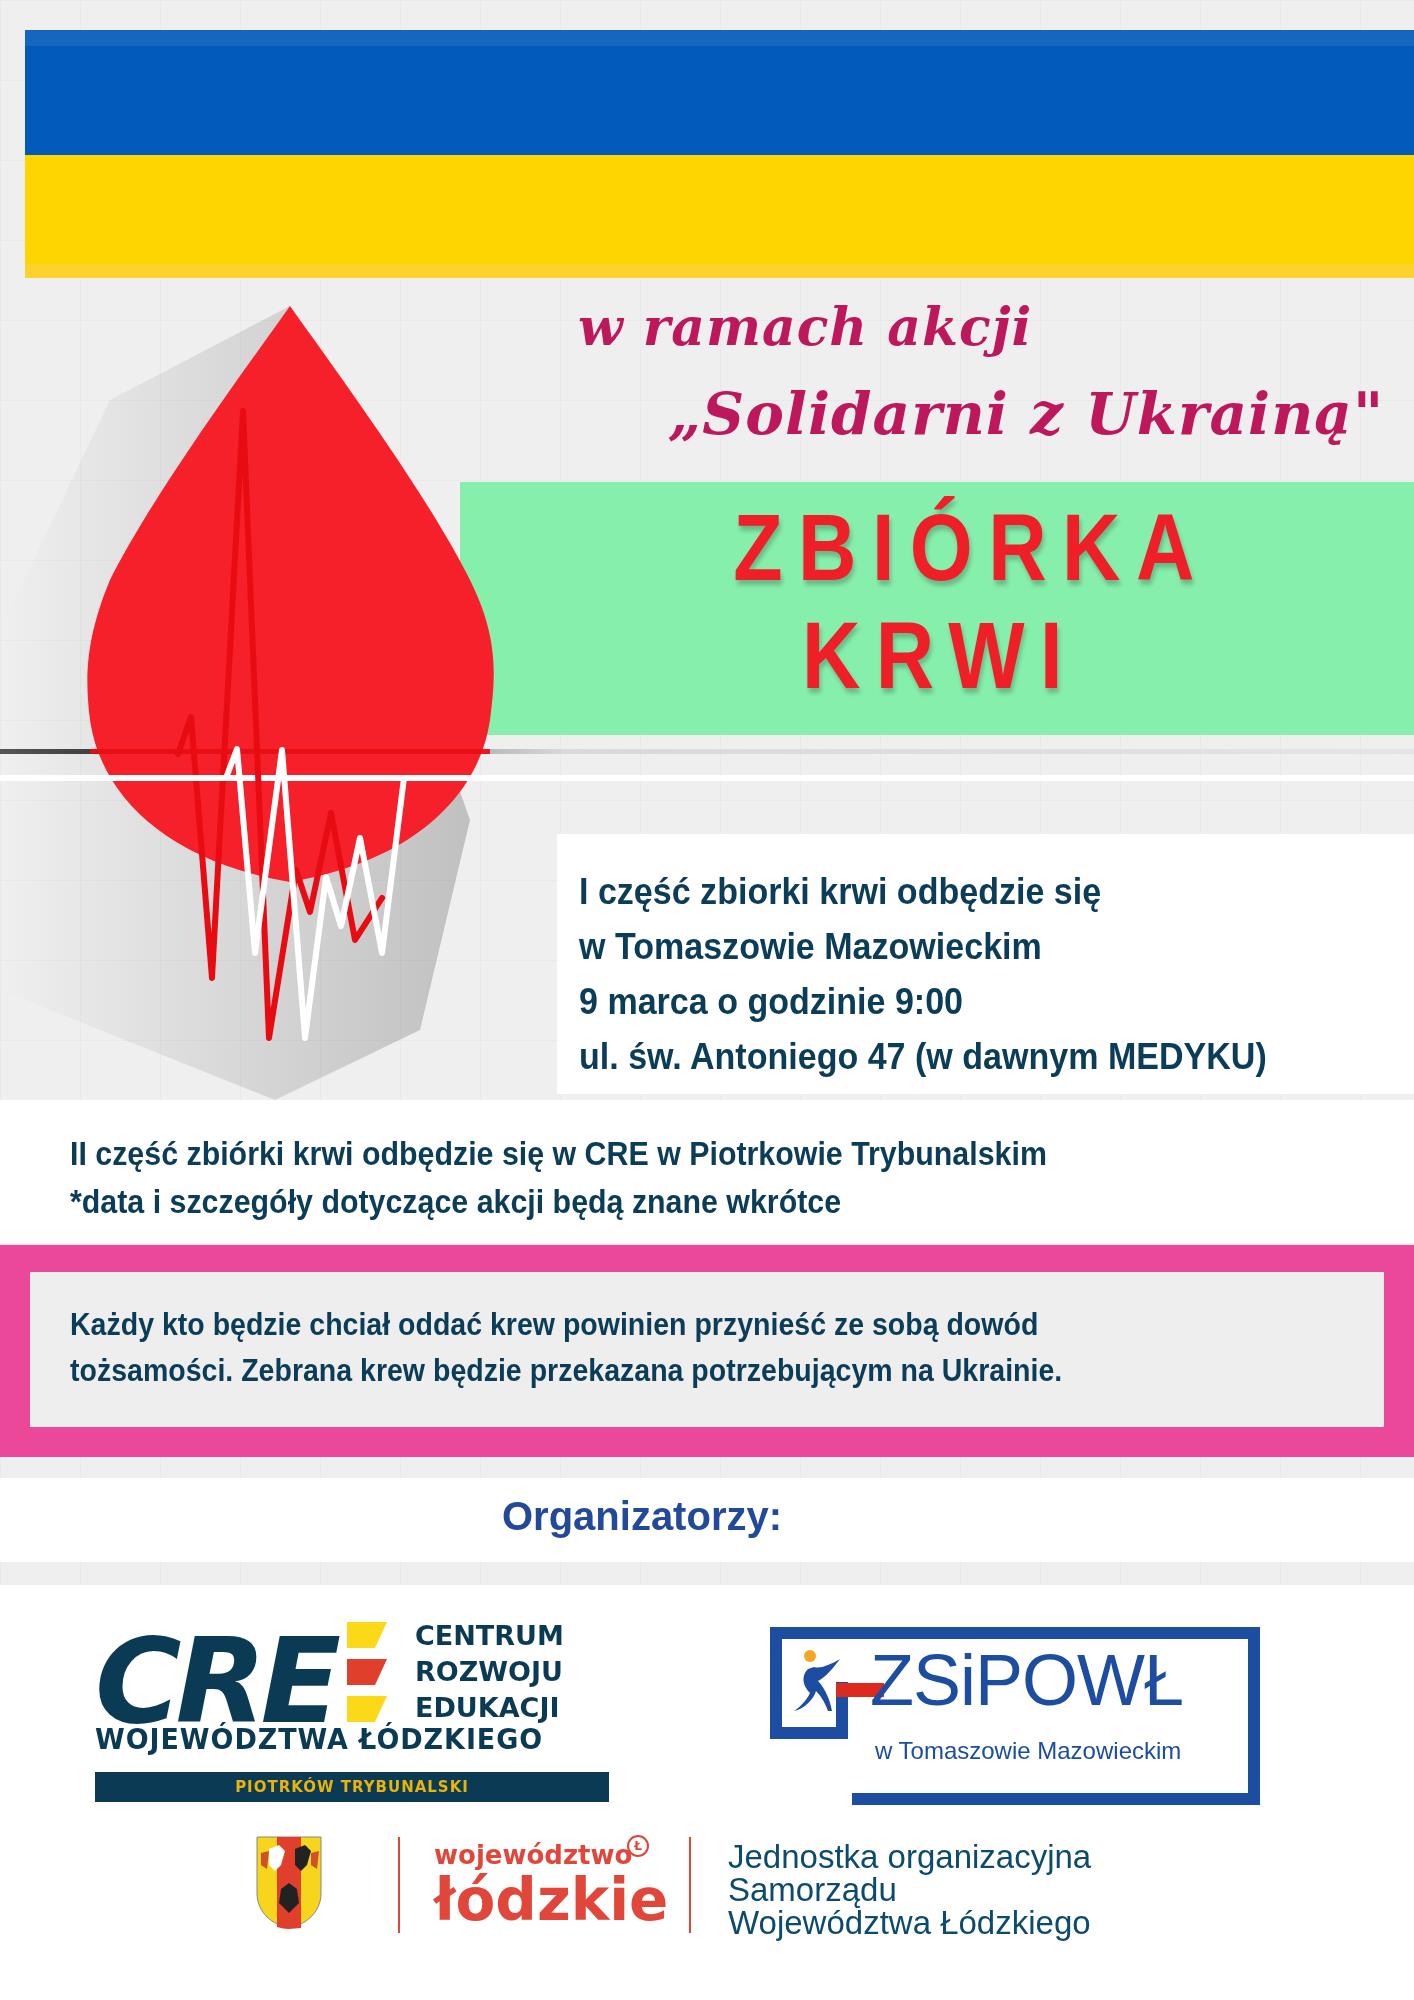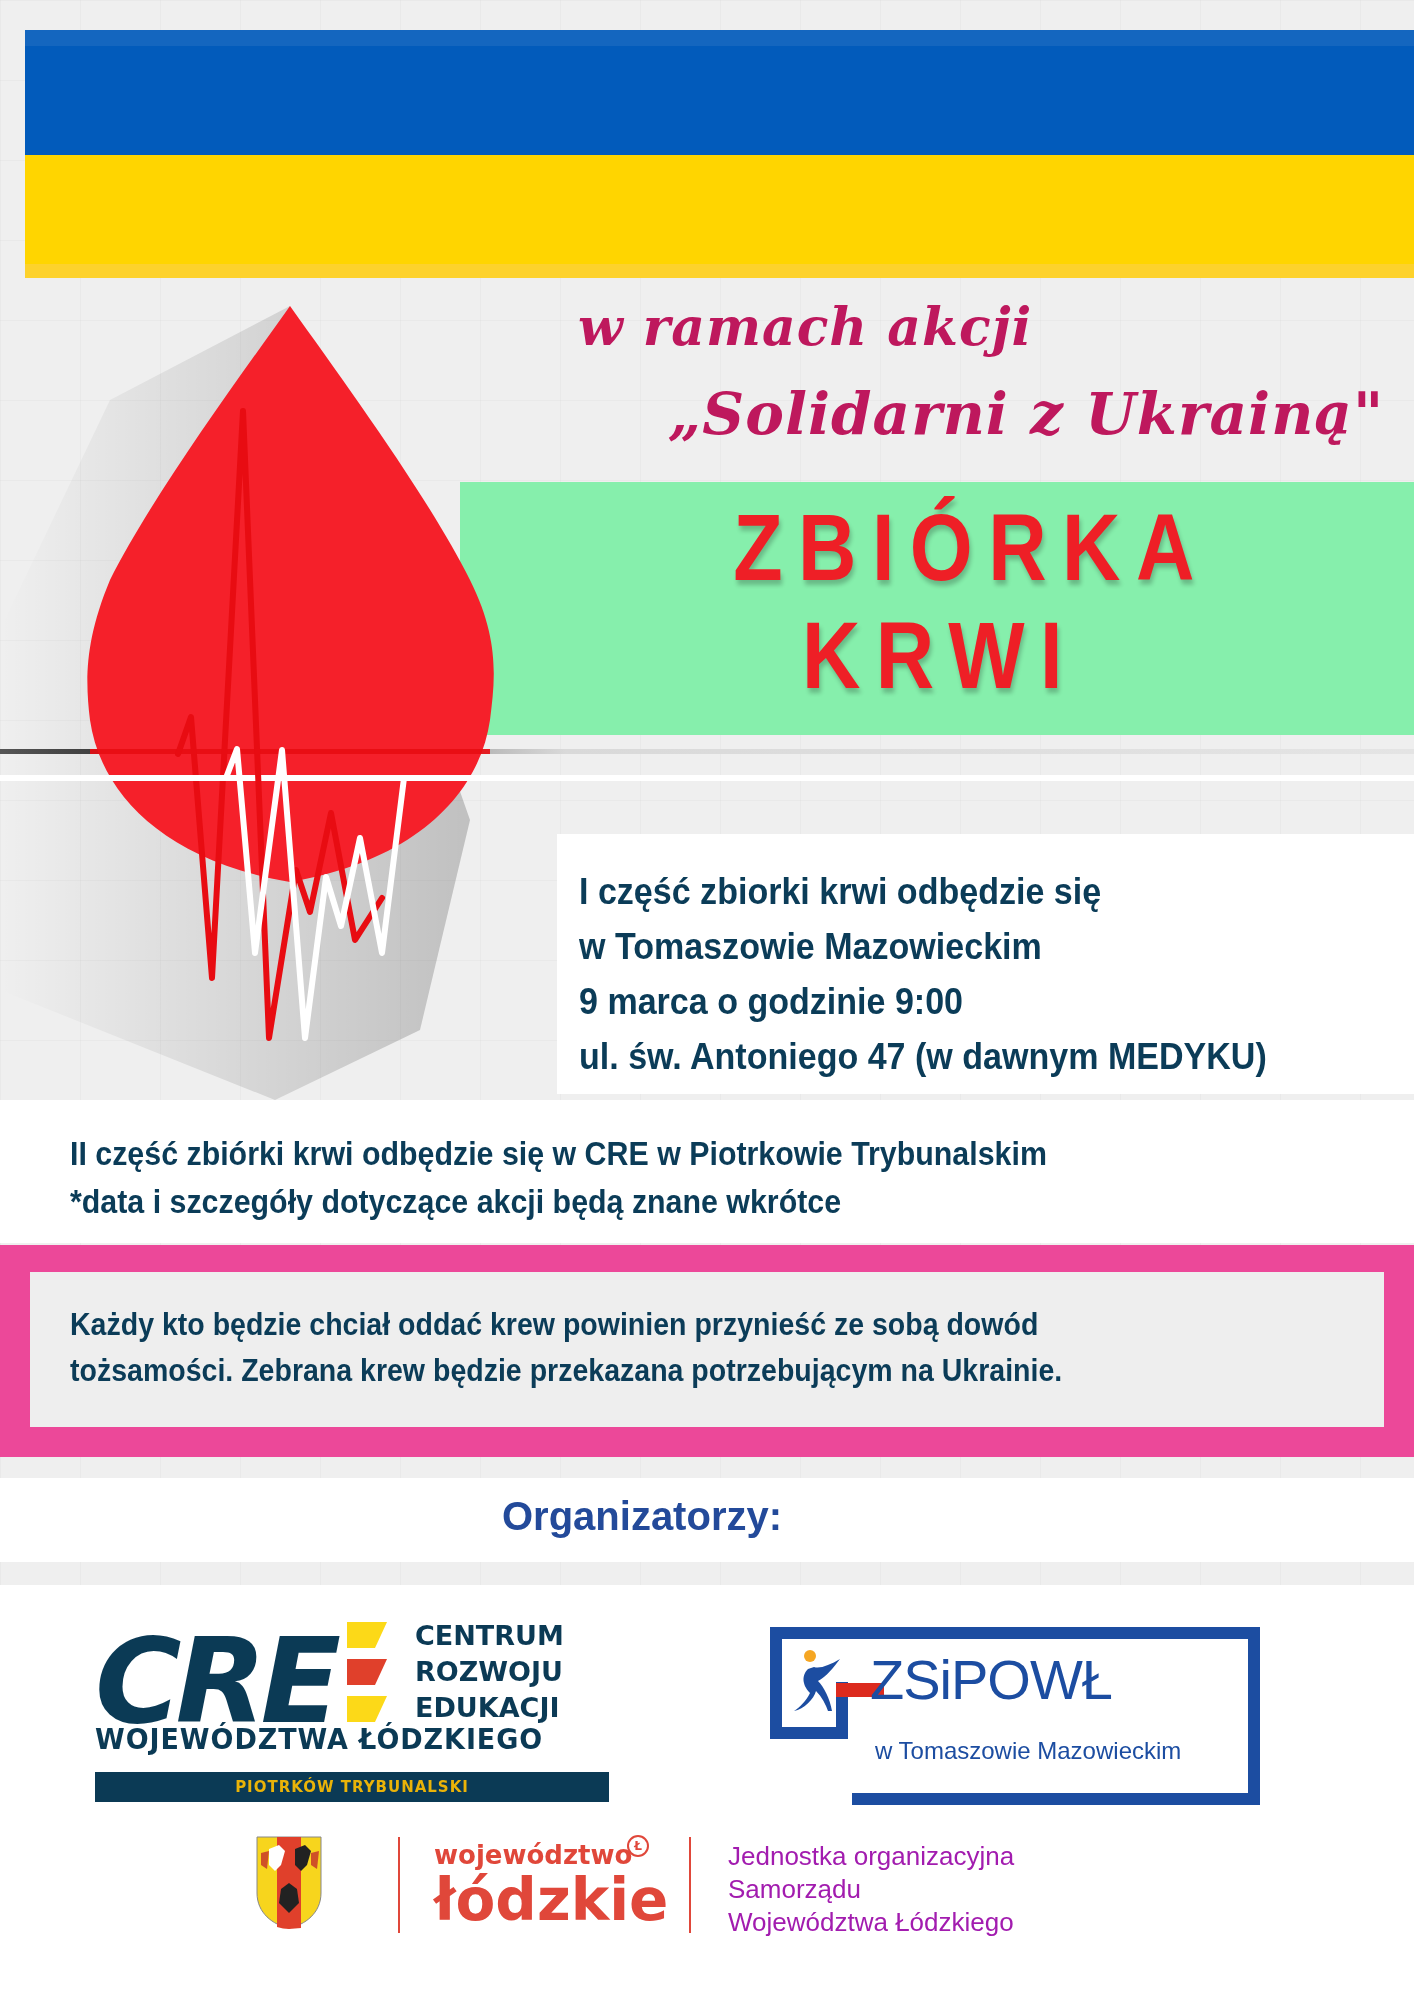--- a/index.html
+++ b/index.html
@@ -160,21 +160,21 @@
 
   
   .zsp { position:absolute; left: 770px; top: 22px; width: 530px; height: 200px; }
   .zsp-frame-outer {
     position:absolute; left: 0; top: 0; width: 530px; height: 200px;
   }
   .zsp-title {
     position:absolute; left: 100px; top: 28px;
     color: #1c4da1;
     font-family: "Liberation Sans", sans-serif;
-    font-size: 56px;
+    font-size: 72px;
     line-height: 90px;
     letter-spacing: -1px;
   }
   .zsp-sub {
     position:absolute; left: 105px; top: 130px;
     color: #1c4da1;
     font-family: "Liberation Sans", sans-serif;
     font-size: 24px;
   }
 
@@ -189,23 +189,23 @@
   .lodz .small { font-size: 26px; font-weight: bold; letter-spacing: 0px; display:block; line-height: 30px; }
   .lodz .big { font-size: 58px; font-weight: bold; display:block; line-height: 60px; margin-left: 0; }
   .lodz-badge {
     position:absolute; left: 586px; top: 248px; width: 22px; height: 22px;
     border: 2px solid #e0473a; border-radius: 50%;
     color: #e0473a; font-size: 12px; font-weight: bold; text-align:center; line-height: 18px;
     font-family: "DejaVu Sans", sans-serif;
   }
   .jedn {
     position:absolute; left: 728px; top: 255px;
-    color: #a21caf;
-    font-family: "Liberation Sans", sans-serif;
-    font-size: 26px;
+    color: #0c4a6e;
+    font-family: "Liberation Sans", sans-serif;
+    font-size: 33px;
     line-height: 33px;
   }
 </style>
 </head>
 <body>
 
 <div class="abs flag">
   <div class="blue"></div>
   <div class="yellow"></div>
 </div>

